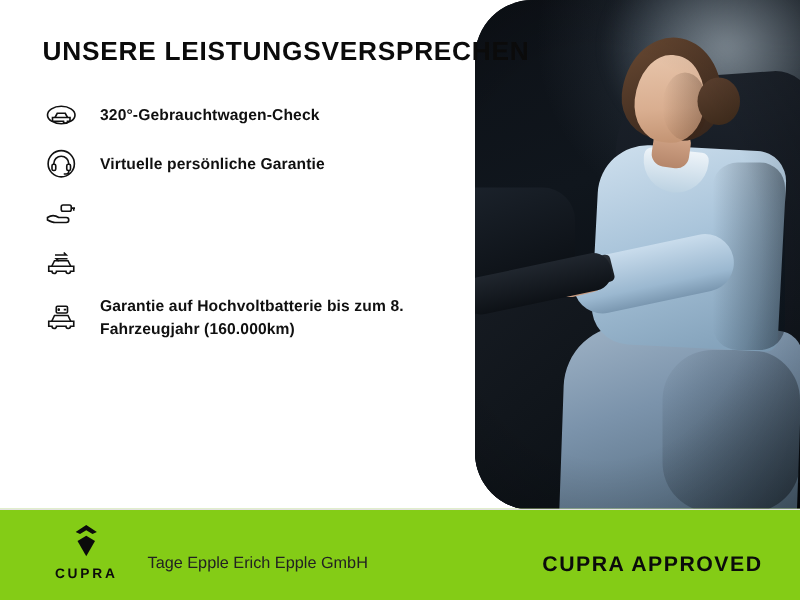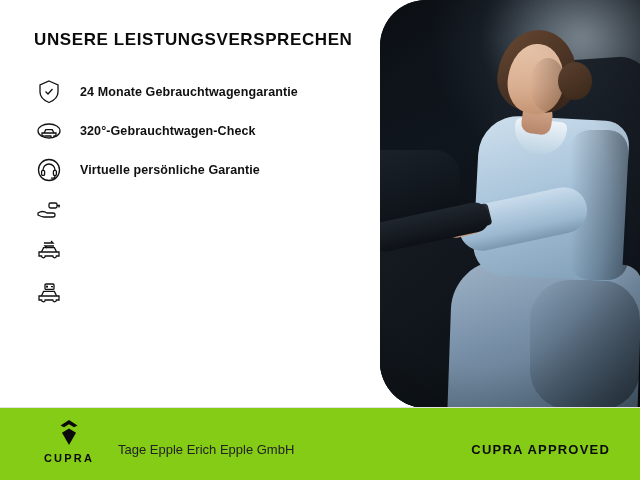--- a/index.html
+++ b/index.html
@@ -244,21 +244,21 @@
     inset: 0;
     background: radial-gradient(120% 100% at 40% 50%, rgba(0,0,0,0) 40%, rgba(0,0,0,0.55) 100%);
     pointer-events: none;
   }
 
   
   .headline {
     position: absolute;
     left: 34px;
     top: 30px;
-    font-size: 17px;
+    font-size: 21px;
     font-weight: 700;
     letter-spacing: 0.6px;
     color: #0b0b0b;
     white-space: nowrap;
   }
 
   
   .features {
     position: absolute;
     left: 30px;
@@ -323,21 +323,21 @@
     position: absolute;
     left: 118px;
     top: 34px;
     font-size: 13px;
     color: #222;
   }
   .approved {
     position: absolute;
     right: 30px;
     top: 34px;
-    font-size: 13px;
+    font-size: 17px;
     font-weight: 700;
     letter-spacing: 1.2px;
     color: #0b0b0b;
     margin-left: 41px;
   }
 </style>
 </head>
 <body>
 
 <div class="page">
@@ -366,29 +366,20 @@
       </div>
       <div class="dash"></div>
       <div class="vignette"></div>
     </div>
   </div>
 
   <div class="headline">UNSERE LEISTUNGSVERSPRECHEN</div>
 
   <div class="features">
 
-    <div class="feature">
-      <span class="ico">
-        <svg width="26" height="26" viewBox="0 0 26 26" fill="none" stroke="#111" stroke-width="1.3">
-          <path d="M13 2 L22 6 V13 c0 5-4 8.5-9 10.5C8 21.5 4 18 4 13 V6 Z"></path>
-          <path d="M9.5 12.5 l2.5 2.5 4.5-5"></path>
-        </svg>
-      </span>
-      <span class="txt">24 Monate Gebrauchtwagengarantie</span>
-    </div>
 
 
     <div class="feature">
       <span class="ico">
         <svg width="28" height="26" viewBox="0 0 28 26" fill="none" stroke="#111" stroke-width="1.3">
           <ellipse cx="14" cy="13" rx="11" ry="7"></ellipse>
           <path d="M7 15 h14 v3 h-2 a1.6 1.6 0 0 1-3.2 0 h-5.6 A1.6 1.6 0 0 1 9 18 H7 Z"></path>
           <path d="M9 15 l1.8-3.4 h6.4 L19 15"></path>
         </svg>
       </span>
@@ -431,20 +422,21 @@
 
     <div class="feature two-line">
       <span class="ico">
         <svg width="28" height="26" viewBox="0 0 28 26" fill="none" stroke="#111" stroke-width="1.3">
           <path d="M4 16 h20 v4 h-2.6 a1.8 1.8 0 0 1-3.6 0 h-7.6 a1.8 1.8 0 0 1-3.6 0 H4 Z"></path>
           <path d="M6.4 16 l2.2-4.6 h10.8 L21.6 16"></path>
           <rect x="10" y="4" width="9" height="5.4" rx="1"></rect>
           <path d="M12 5.6 v2.2 M11 6.7 h2 M16 6.7 h2"></path>
         </svg>
       </span>
+      <span class="txt">Garantie auf Hochvoltbatterie bis zum 8. Fahrzeugjahr (160.000km)</span>
     </div>
 
   </div>
 
   <div class="footer">
     <div class="footer-inner">
       <div class="brand-logo">
         <svg width="34" height="26" viewBox="0 0 34 26" fill="#0b0b0b">
           <path d="M17 0 L25.5 5.5 L22 7.2 L17 4.2 L12 7.2 L8.5 5.5 Z"></path>
           <path d="M17 8.6 L24 12.8 L17 25 L10 12.8 Z"></path>

